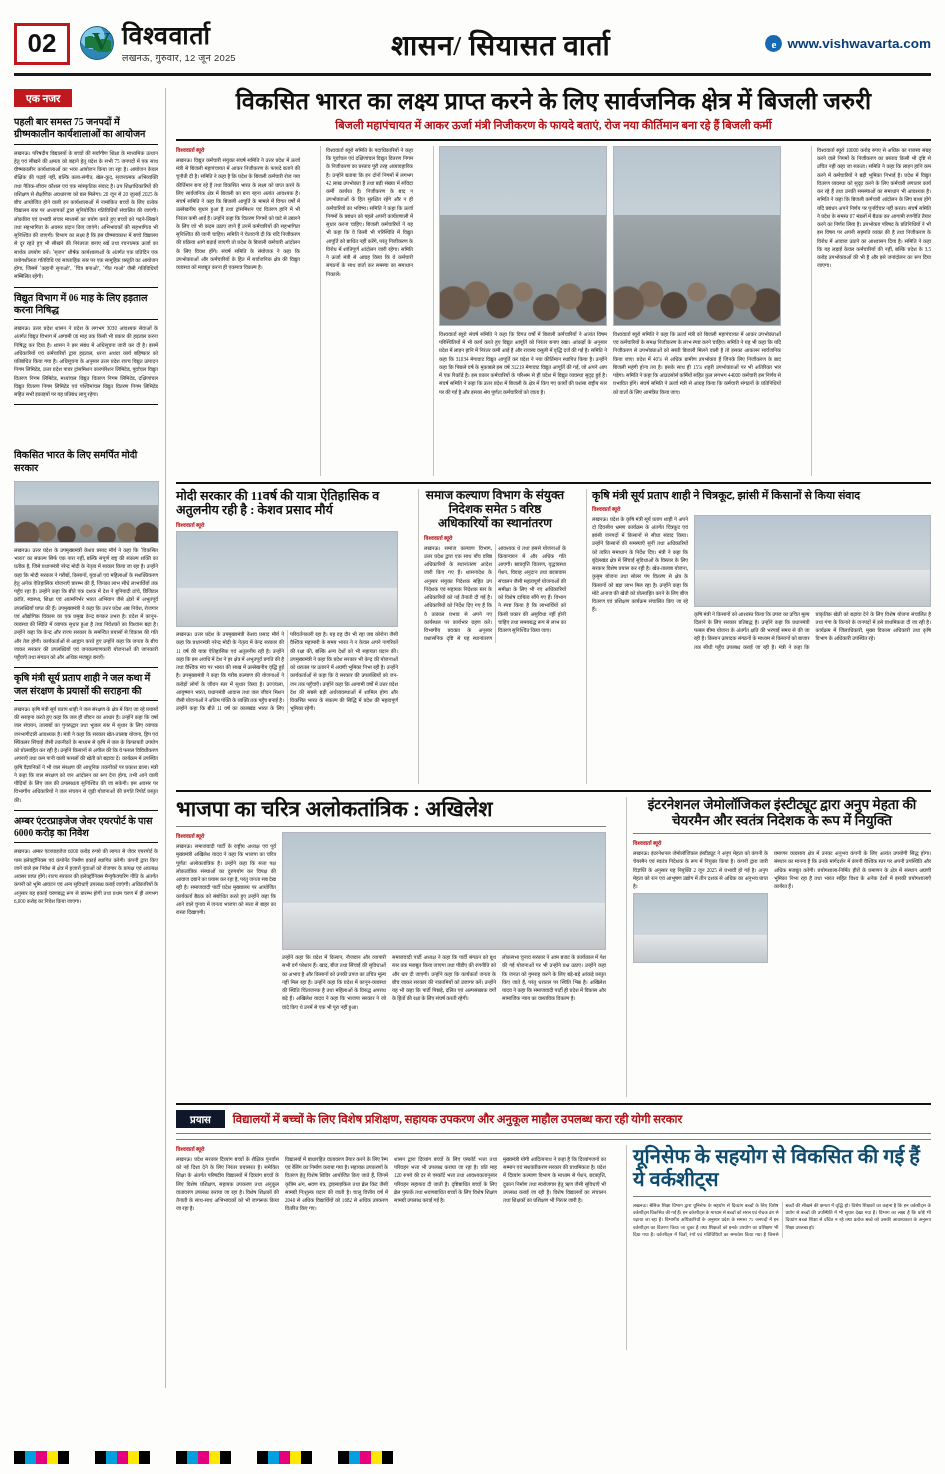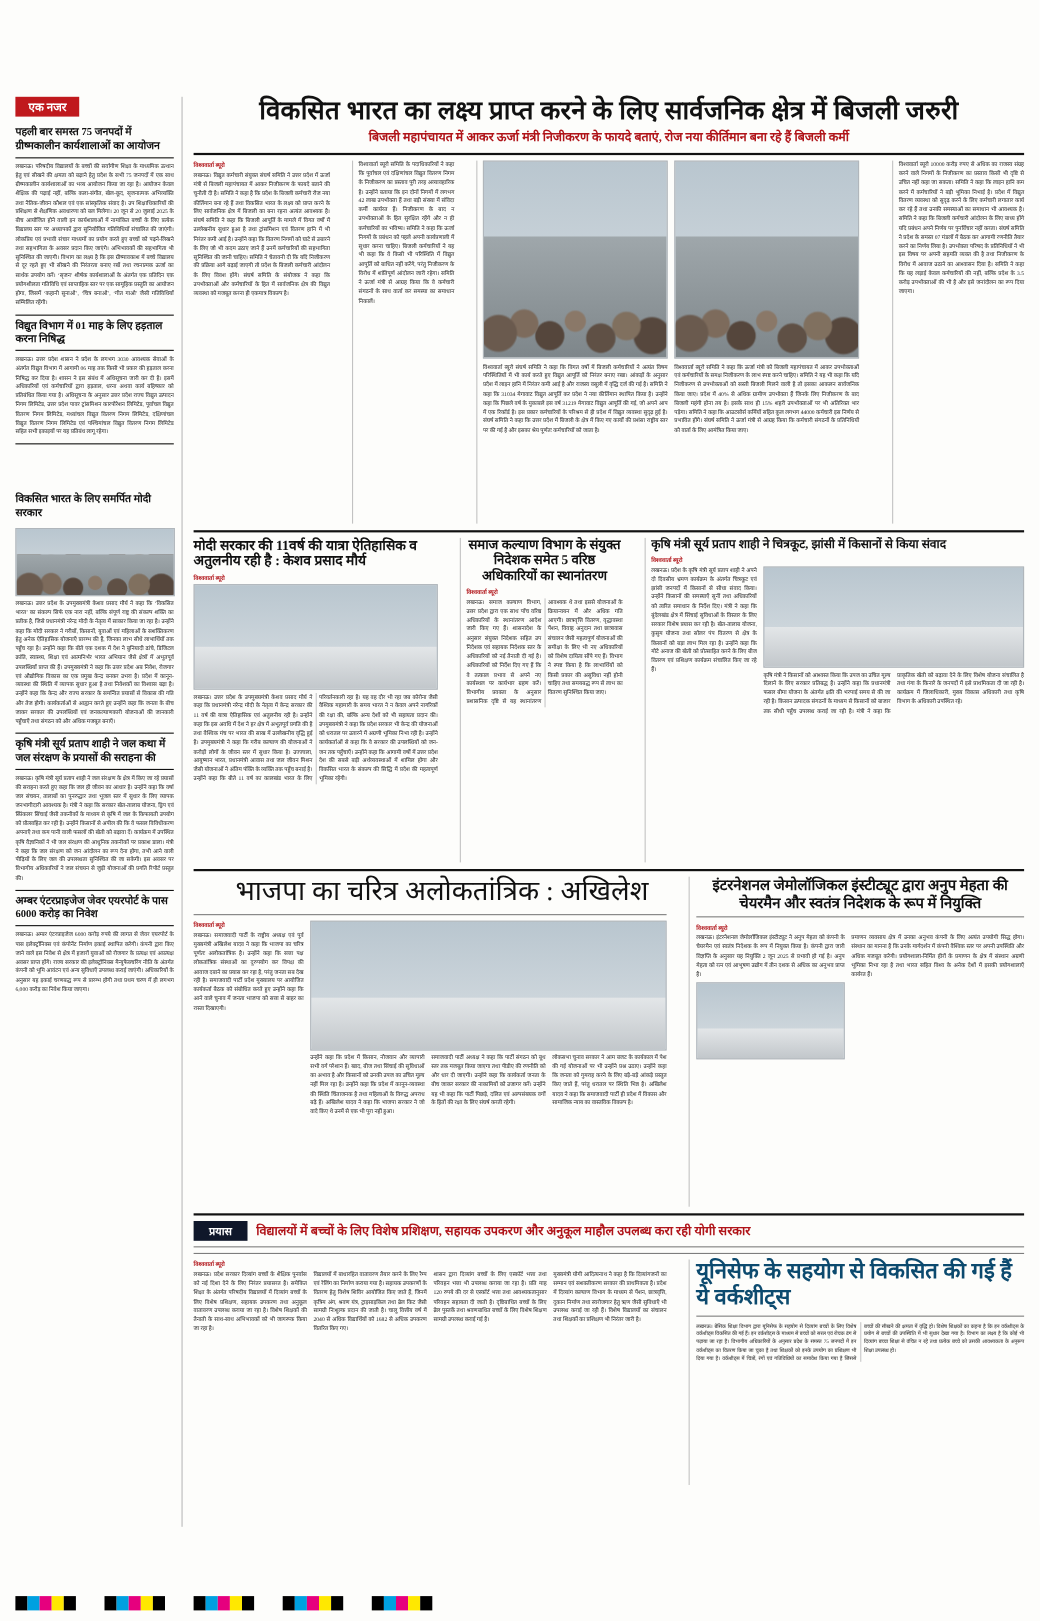--- a/index.html
+++ b/index.html
@@ -132,22 +132,22 @@
   .col { flex:1; }
   .vsep { border-left:1px solid #c2c2c2; }
 
   .sub-head {
     font-family:"Liberation Serif", serif; font-weight:bold; font-size:12.6px;
     line-height:1.16; color:#111; margin-bottom:3px;
   }
   .sub-head.sm { font-size:12px; }
   .sub-head.ctr { text-align:center; }
   .big-head {
-    font-family:"Liberation Serif", serif; font-weight:normal; font-size:25px;
-    line-height:1.15; color:#111; text-align:center;margin-left:38px;
+    font-family:"Liberation Serif", serif; font-weight:bold; font-size:21px;
+    line-height:1.15; color:#111; text-align:center;
   }
   .tag-pill {
     display:inline-block; background:#0f172a; color:#fff; font-weight:bold;
     font-size:10px; padding:2px 14px; font-family:"Liberation Serif", serif;
   }
   .strap {
     font-family:Liberation Serif, serif; font-weight:bold; font-size:11.5px;
     color:#b01419;
   }
 
@@ -159,32 +159,50 @@
   .cmyk .grp { display:flex; margin-right:26px; }
   .cmyk .sw { width:11px; height:13px; }
 
   .fine { font-size:4.6px; line-height:1.55; }
 </style>
 </head>
 <body>
 
 <div class="page">
 
+  <div class="masthead">
+    <div class="pageno">02</div>
+    <div class="logo-wrap">
+      <div style="position:relative; width:36px; height:36px;">
+        <div class="logo-globe"></div>
+        <div class="logo-v">V</div>
+      </div>
+      <div>
+        <div class="brand">विश्ववार्ता</div>
+        <div class="brand-sub">लखनऊ,  गुरुवार, 12 जून 2025</div>
+      </div>
+    </div>
+    <div class="section-title">शासन/ सियासत वार्ता</div>
+    <div class="website">
+      <span class="web-icon">e</span>
+      <span>www.vishwavarta.com</span>
+    </div>
+  </div>
 
   <div class="rail">
     <div class="rail-tag">एक नजर</div>
 
     <div>
       <div class="rail-head">पहली बार समस्त 75 जनपदों में ग्रीष्मकालीन कार्यशालाओं का आयोजन</div>
       <div class="body-text">लखनऊ। परिषदीय विद्यालयों के बच्चों की सर्वांगीण शिक्षा के माध्यमिक उत्थान हेतु एवं सीखने की क्षमता को बढ़ाने हेतु प्रदेश के सभी 75 जनपदों में एक साथ ग्रीष्मकालीन कार्यशालाओं का भव्य आयोजन किया जा रहा है। आयोजन केवल शैक्षिक की पढ़ाई नहीं, बल्कि कला-संगीत, खेल-कूद, सृजनात्मक अभिव्यक्ति तथा नैतिक-जीवन कौशल एवं एक सांस्कृतिक संवाद है। उप शिक्षाधिकारियों की प्रशिक्षण से शैक्षणिक अवधारणा को बल मिलेगा। 20 जून से 20 जुलाई 2025 के बीच आयोजित होने वाली इन कार्यशालाओं में नामांकित बच्चों के लिए प्रत्येक विद्यालय स्तर पर अध्यापकों द्वारा सुनियोजित गतिविधियाँ संचालित की जाएंगी। लोकप्रिय एवं प्रभावी संचार माध्यमों का प्रयोग करते हुए बच्चों को पढ़ने-लिखने तथा सहभागिता के अवसर प्रदान किए जाएंगे। अभिभावकों की सहभागिता भी सुनिश्चित की जाएगी। विभाग का लक्ष्य है कि इस ग्रीष्मावकाश में बच्चे विद्यालय से दूर रहते हुए भी सीखने की निरंतरता बनाए रखें तथा रचनात्मक ऊर्जा का सार्थक उपयोग करें। ‘सृजन’ शीर्षक कार्यशालाओं के अंतर्गत एक प्रतिदिन एक प्रयोगशीलता गतिविधि एवं साप्ताहिक स्तर पर एक सामूहिक प्रस्तुति का आयोजन होगा, जिसमें ‘कहानी सुनाओ’, ‘चित्र बनाओ’, ‘गीत गाओ’ जैसी गतिविधियाँ सम्मिलित रहेंगी।</div>
     </div>
 
     <div class="rail-sep"></div>
     <div>
-      <div class="rail-head">विद्युत विभाग में 01 माह के लिए हड़ताल करना निषिद्ध</div>
+      <div class="rail-head">विद्युत विभाग में 06 माह के लिए हड़ताल करना निषिद्ध</div>
       <div class="body-text">लखनऊ। उत्तर प्रदेश शासन ने प्रदेश के लगभग 3030 आवश्यक सेवाओं के अंतर्गत विद्युत विभाग में आगामी 06 माह तक किसी भी प्रकार की हड़ताल करना निषिद्ध कर दिया है। शासन ने इस संबंध में अधिसूचना जारी कर दी है। इसमें अधिकारियों एवं कर्मचारियों द्वारा हड़ताल, धरना अथवा कार्य बहिष्कार को प्रतिबंधित किया गया है। अधिसूचना के अनुसार उत्तर प्रदेश राज्य विद्युत उत्पादन निगम लिमिटेड, उत्तर प्रदेश पावर ट्रांसमिशन कारपोरेशन लिमिटेड, पूर्वांचल विद्युत वितरण निगम लिमिटेड, मध्यांचल विद्युत वितरण निगम लिमिटेड, दक्षिणांचल विद्युत वितरण निगम लिमिटेड एवं पश्चिमांचल विद्युत वितरण निगम लिमिटेड सहित सभी इकाइयों पर यह प्रतिबंध लागू रहेगा।</div>
     </div>
 
     <div class="rail-sep"></div>
     <div>
       <div class="rail-head no-rule">विकसित भारत के लिए समर्पित मोदी सरकार</div>
       <div class="photo" style="width:145px;height:62px;margin:3px 0 3px;">
         <div class="pl-sky"></div>
           <div class="pl-crowd"></div>
       </div>

